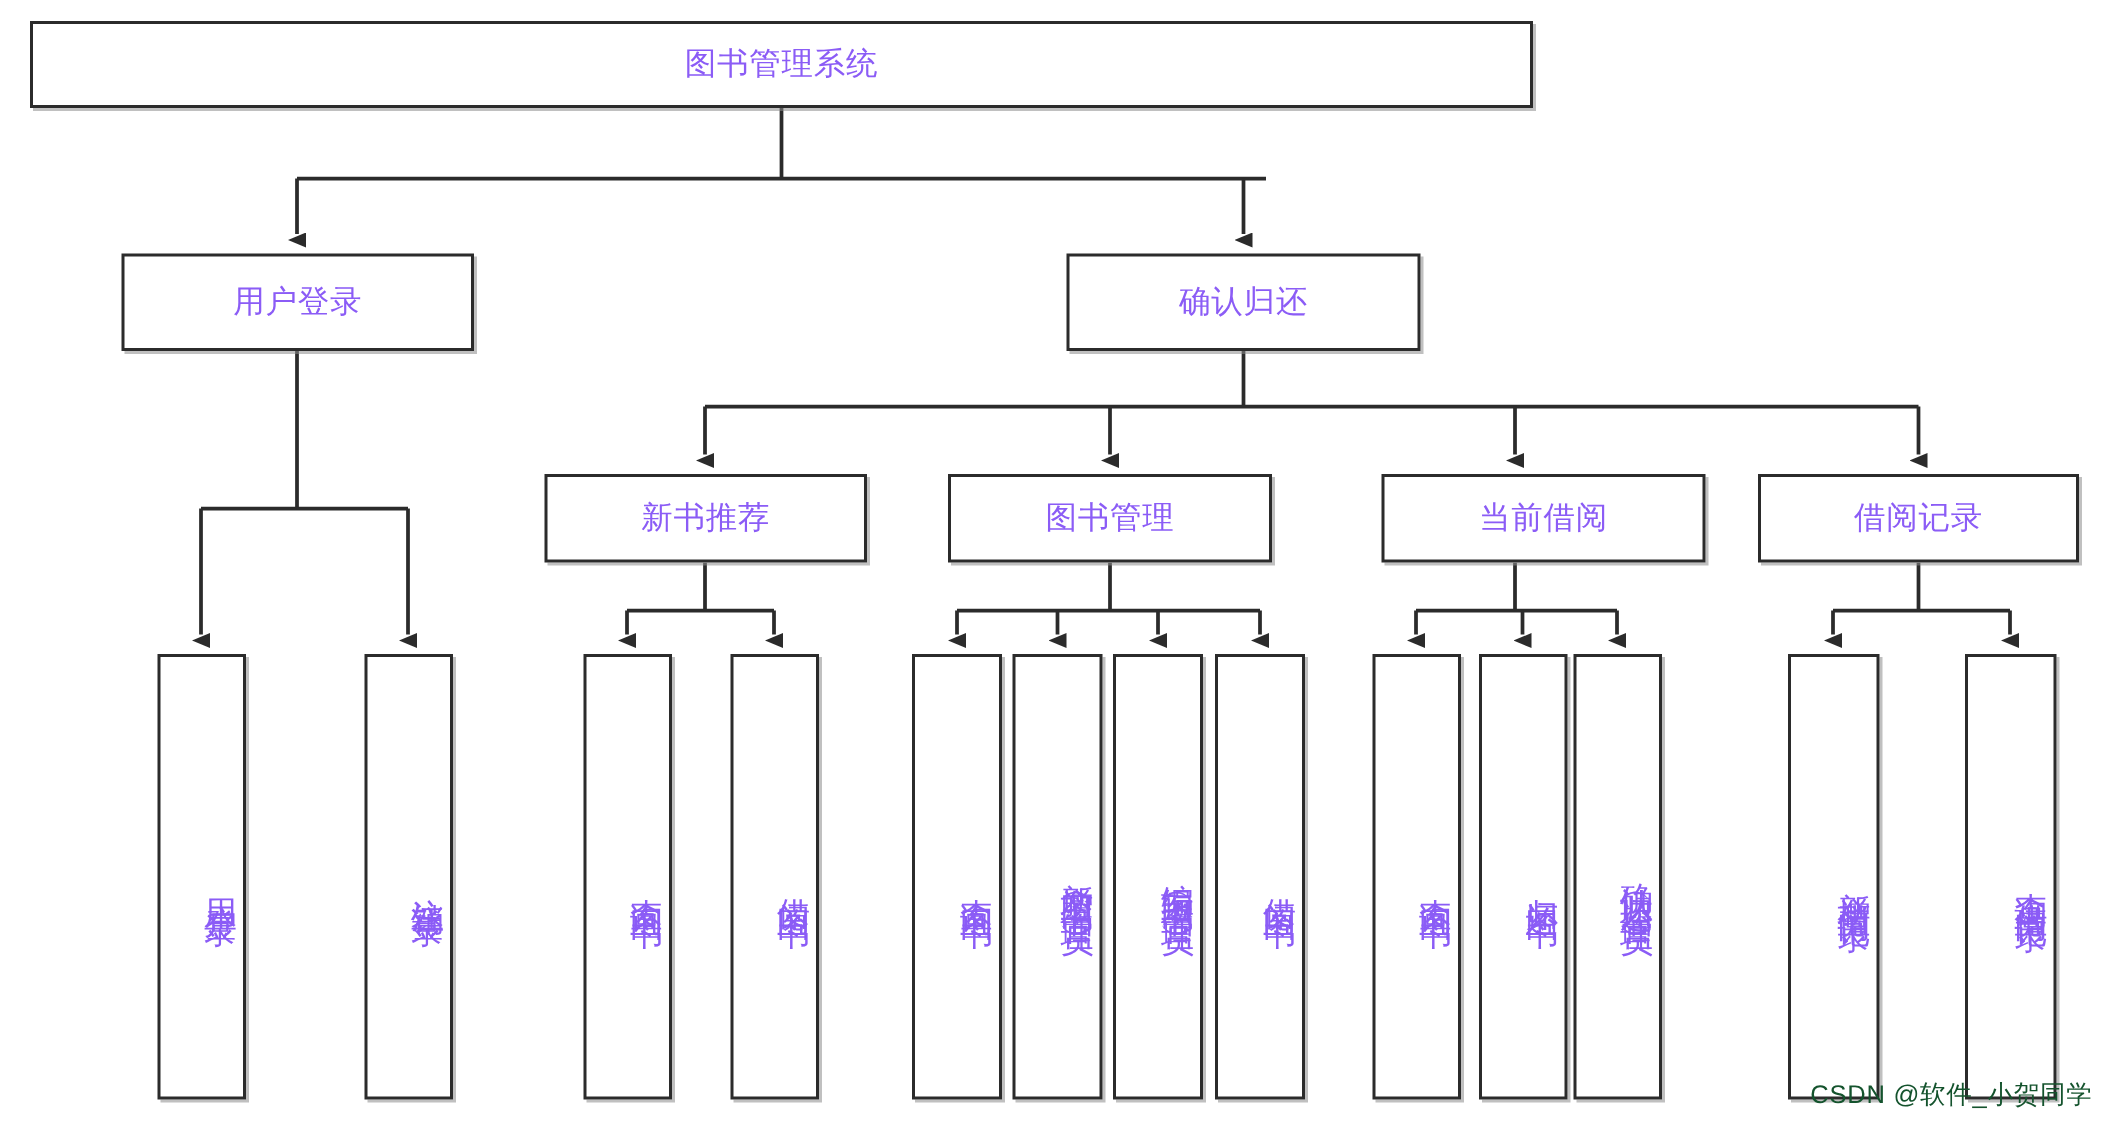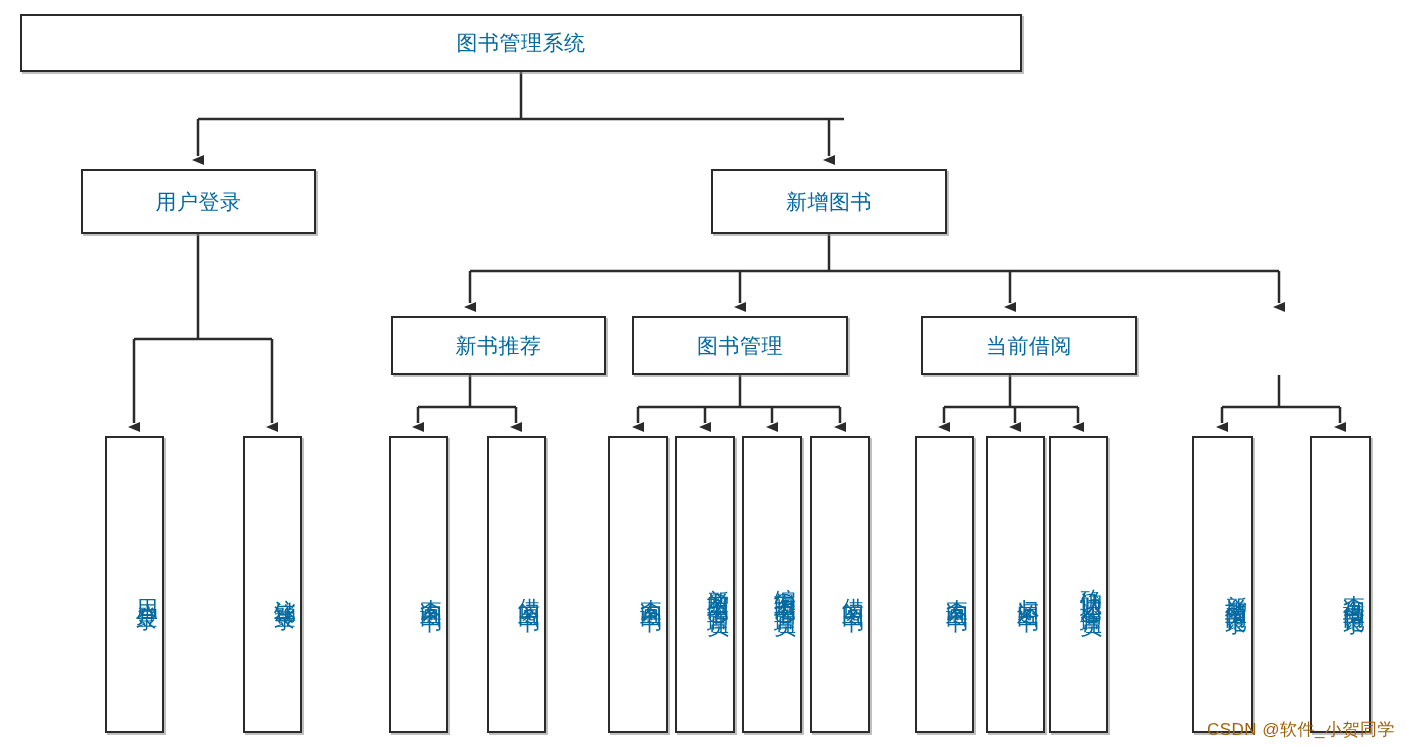--- a/index.html
+++ b/index.html
@@ -28,21 +28,21 @@
   }
   .node {
     position: absolute;
     box-sizing: border-box;
     background: #ffffff;
     border: 2px solid #2b2b2b;
     box-shadow: 2px 2px 0 rgba(140,140,140,0.55);
     display: flex;
     align-items: center;
     justify-content: center;
-    color: #0369a1;
+    color: #8b5cf6;
   }
   .node.horizontal {
     font-size: 21px;
     line-height: 1.2;
     letter-spacing: 0.5px;
     white-space: nowrap;
   }
   .node.vertical {
     writing-mode: vertical-rl;
     text-orientation: upright;
@@ -55,21 +55,21 @@
   .node.vertical .vtext {
     writing-mode: vertical-rl;
     text-orientation: upright;
     white-space: nowrap;
   }
   #watermark {
     position: absolute;
     right: 10px;
     bottom: 6px;
     font-size: 17px;
-    color: #a16207;
+    color: #14532d;
     letter-spacing: 0.5px;
     white-space: nowrap;
     pointer-events: none;
   }
 </style>
 </head>
 <body>
 
 <div id="diagram-root">
 
@@ -136,32 +136,35 @@
   </svg>
 
   <div class="node horizontal" style="left:20px; top:14px; width:1002px; height:58px;">
     <span>图书管理系统</span>
   </div>
 
   <div class="node horizontal" style="left:81px; top:169px; width:235px; height:65px;">
     <span>用户登录</span>
   </div>
   <div class="node horizontal" style="left:711px; top:169px; width:236px; height:65px;">
-    <span>新增图书</span>
-  </div>
-
-  <div class="node horizontal" style="left:363px; top:316px; width:215px; height:59px;margin-left:28px;">
+    <span>确认归还</span>
+  </div>
+
+  <div class="node horizontal" style="left:363px; top:316px; width:215px; height:59px;">
     <span>新书推荐</span>
   </div>
   <div class="node horizontal" style="left:632px; top:316px; width:216px; height:59px;">
     <span>图书管理</span>
   </div>
   <div class="node horizontal" style="left:921px; top:316px; width:216px; height:59px;">
     <span>当前借阅</span>
   </div>
+  <div class="node horizontal" style="left:1172px; top:316px; width:214px; height:59px;">
+    <span>借阅记录</span>
+  </div>
 
   <div class="node vertical" style="left:105px; top:436px; width:59px; height:297px;">
     <span class="vtext">用户登录</span>
   </div>
   <div class="node vertical" style="left:243px; top:436px; width:59px; height:297px;">
     <span class="vtext">注销登录</span>
   </div>
 
   <div class="node vertical" style="left:389px; top:436px; width:59px; height:297px;">
     <span class="vtext">查询图书</span>

